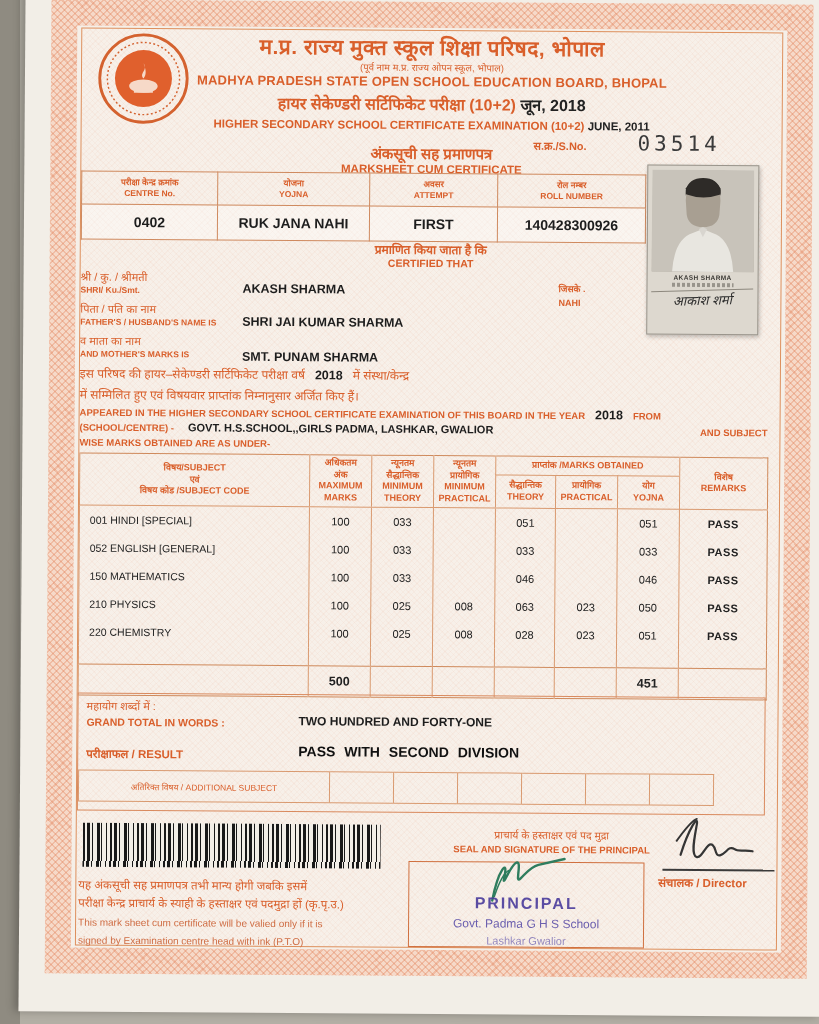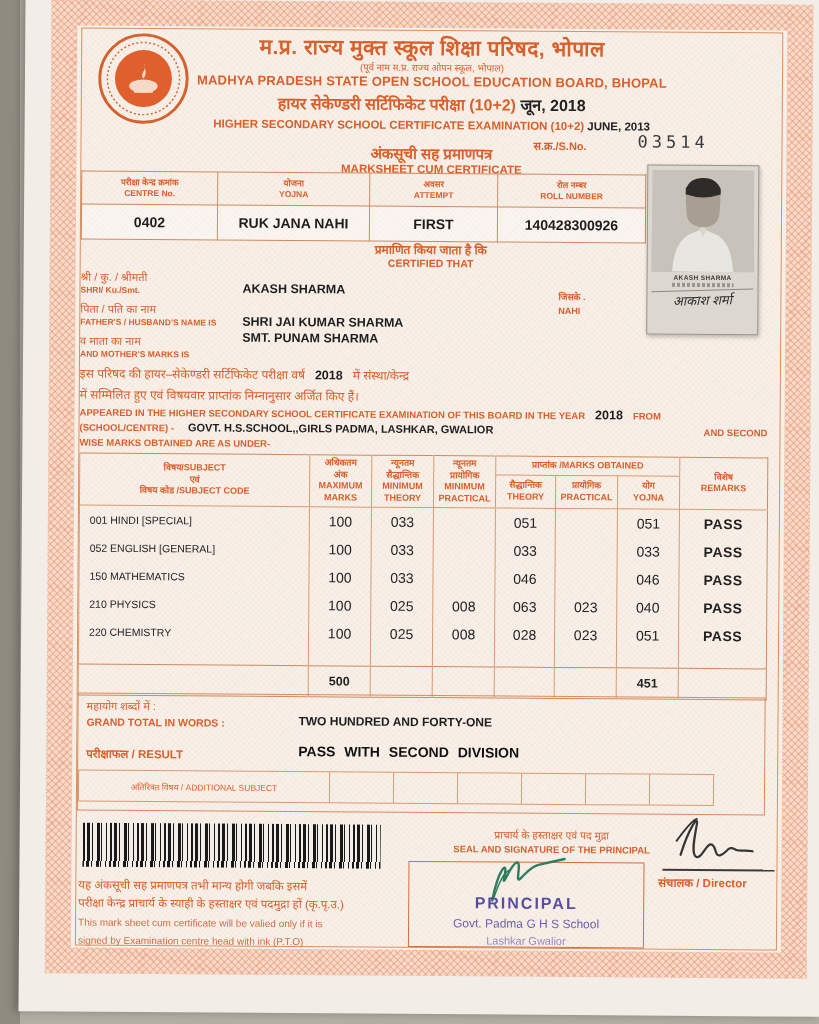--- a/index.html
+++ b/index.html
@@ -29,21 +29,21 @@
   .prel{white-space:pre-line;}
   
   .title-hi{top:2px;font-size:21px;letter-spacing:.5px;}
   .sub-hi{top:30px;font-size:9.5px;}
   .title-en{top:43px;font-size:13px;letter-spacing:.2px;}
   .exam-hi{top:62px;font-size:16px;}
   .exam-en{top:88px;font-size:11.5px;}
   .doc-hi{top:112px;font-size:15px;}
   .doc-en{top:132px;font-size:11.5px;}
   .serial-lab{left:452px;top:106px;font-size:11px;}
-  .serial-val{left:556px;top:99px;font-size:17px;font-family:"DejaVu Sans Mono",monospace;
+  .serial-val{left:556px;top:99px;font-size:21px;font-family:"DejaVu Sans Mono",monospace;
     letter-spacing:4px;color:#3a3a3a;}
   
   .emblem{left:14px;top:2px;width:95px;height:95px;}
   
   .info-tab{left:0;top:142px;width:564px;border-collapse:collapse;table-layout:fixed;}
   .info-tab th,.info-tab td{border:1px solid #cf8a5f;}
   .info-tab th{height:30px;font-size:8.5px;font-weight:bold;color:#d95f2b;line-height:1.35;}
   .info-tab td{height:32px;font-size:14px;font-weight:bold;color:#1d1d1d;text-align:center;background:rgba(255,255,255,.35);}
   
   .photo{left:566px;top:132px;width:112px;height:170px;background:#ddd8cf;border:1px solid #9a958c;
@@ -52,32 +52,32 @@
   .photo-cap{font-size:6.5px;font-weight:bold;color:#3c3a36;text-align:center;letter-spacing:.4px;margin-top:2px;}
   .photo-smudge{height:4px;width:60%;margin:2px auto 0;background:repeating-linear-gradient(90deg,#6b675f 0 3px,transparent 3px 5px);opacity:.6;}
   .photo-sig{margin-top:3px;border-top:1px solid #8d887e;font-size:13px;font-style:italic;
     color:#2a2a2a;text-align:center;transform:rotate(-2deg);}
   
   .cert-hi{top:210px;font-size:12px;}
   .cert-en{top:226px;font-size:10.5px;}
   .lab{font-size:11px;line-height:1.25;}
   .lab .en{font-size:8.5px;font-weight:bold;display:block;}
   .val{font-size:12.5px;font-weight:bold;color:#1d1d1d;}
-  .whose{left:478px;top:250px;font-size:9px;font-weight:bold;line-height:1.6;margin-top:8px;}
+  .whose{left:478px;top:250px;font-size:9px;font-weight:bold;line-height:1.6;}
   
   .p-hi{font-size:12px;}
   .p-en{font-size:9.5px;font-weight:bold;}
   .yr{font-size:12.5px;font-weight:bold;color:#1d1d1d;padding:0 10px;}
   .school{font-size:11px;font-weight:bold;color:#1d1d1d;padding-left:14px;}
   
   .marks{left:0;top:424px;width:688px;border-collapse:collapse;table-layout:fixed;
     border:1.5px solid #cf8a5c;}
   .marks th{font-size:9px;color:#d95f2b;font-weight:bold;line-height:1.3;
     border-left:1px solid #d99a70;border-bottom:1px solid #d99a70;padding:2px 0;}
-  .marks td{border-left:1px solid #d99a70;font-size:14px;color:#222;text-align:center;height:26px;}
+  .marks td{border-left:1px solid #d99a70;font-size:11px;color:#222;text-align:center;height:26px;}
   .marks td.c0{text-align:left;padding-left:10px;font-size:10.5px;}
   .marks td.c7{font-weight:600;letter-spacing:.5px;margin-top:48px;}
   .marks .spacer td{height:16px;}
   .marks .totals td{border-top:1px solid #cf8a5c;height:28px;font-size:12.5px;font-weight:bold;}
   
   .sum-box{left:0;top:664px;width:688px;height:118px;border:1.5px solid #d98a5e;box-sizing:border-box;}
   .sum-l1{left:8px;top:4px;font-size:11px;}
   .sum-l2{left:8px;top:22px;font-size:10.5px;}
   .sum-v1{left:220px;top:19px;font-size:12px;font-weight:bold;color:#1d1d1d;}
   .sum-rl{left:8px;top:52px;font-size:11.5px;font-weight:bold;}
@@ -126,21 +126,21 @@
       <div class="abs ctr title-hi org b">म.प्र. राज्य मुक्त स्कूल शिक्षा परिषद, भोपाल</div>
       <div class="abs ctr sub-hi org">(पूर्व नाम म.प्र. राज्य ओपन स्कूल, भोपाल)</div>
       <div class="abs ctr title-en org b">MADHYA PRADESH STATE OPEN SCHOOL EDUCATION BOARD, BHOPAL</div>
 
       <div class="abs ctr exam-hi b">
         <span class="org">हायर सेकेण्डरी सर्टिफिकेट परीक्षा (10+2)</span>
         <span class="blk">जून, 2018</span>
       </div>
       <div class="abs ctr exam-en b">
         <span class="org">HIGHER SECONDARY SCHOOL CERTIFICATE EXAMINATION (10+2)</span>
-        <span class="blk">JUNE, 2013</span>
+        <span class="blk">JUNE, 2011</span>
       </div>
 
       <div class="abs ctr doc-hi org b">अंकसूची सह प्रमाणपत्र</div>
       <div class="abs ctr doc-en org b">MARKSHEET CUM CERTIFICATE</div>
       <div class="abs serial-lab org b">स.क्र./S.No.</div>
       <div class="abs serial-val">03514</div>
 
       <table class="abs info-tab">
         <colgroup>
             <col style="width:136px">
@@ -200,32 +200,32 @@
       <div class="abs lab org" style="left:0;top:274px">
         <span>पिता / पति का नाम</span>
         <span class="en">FATHER'S / HUSBAND'S NAME IS</span>
       </div>
       <div class="abs val" style="left:162px;top:285px">SHRI JAI KUMAR SHARMA</div>
 
       <div class="abs lab org" style="left:0;top:306px">
         <span>व माता का नाम</span>
         <span class="en">AND MOTHER'S MARKS IS</span>
       </div>
-      <div class="abs val" style="left:162px;top:301px">SMT. PUNAM SHARMA</div>
+      <div class="abs val" style="left:162px;top:320px">SMT. PUNAM SHARMA</div>
 
       <div class="abs p-hi org" style="left:0;top:336px">
         <span>इस परिषद की हायर–सेकेण्डरी सर्टिफिकेट परीक्षा वर्ष</span><span class="yr">2018</span><span>में संस्था/केन्द्र</span>
       </div>
       <div class="abs p-hi org" style="left:0;top:357px">में सम्मिलित हुए एवं विषयवार प्राप्तांक निम्नानुसार अर्जित किए हैं।</div>
       <div class="abs p-en org" style="left:0;top:376px">
         <span>APPEARED IN THE HIGHER SECONDARY SCHOOL CERTIFICATE EXAMINATION OF THIS BOARD IN THE YEAR</span><span class="yr">2018</span><span>FROM</span>
       </div>
       <div class="abs p-en org" style="left:0;top:392px;width:688px">
         <span>(SCHOOL/CENTRE) -</span><span class="school">GOVT. H.S.SCHOOL,,GIRLS PADMA, LASHKAR, GWALIOR</span>
-        <span style="position:absolute;right:0;top:2px">AND SECOND</span>
+        <span style="position:absolute;right:0;top:2px">AND SUBJECT</span>
       </div>
       <div class="abs p-en org" style="left:0;top:408px">WISE MARKS OBTAINED ARE AS UNDER-</div>
 
       <table class="abs marks">
         <colgroup>
           <col style="width:230px">
             <col style="width:62px">
             <col style="width:62px">
             <col style="width:62px">
           <col style="width:60px">
@@ -294,21 +294,21 @@
               <td class="c6">046</td>
               <td class="c7">PASS</td>
             </tr>
             <tr>
               <td class="c0">210 PHYSICS</td>
               <td class="c1">100</td>
               <td class="c2">025</td>
               <td class="c3">008</td>
               <td class="c4">063</td>
               <td class="c5">023</td>
-              <td class="c6">040</td>
+              <td class="c6">050</td>
               <td class="c7">PASS</td>
             </tr>
             <tr>
               <td class="c0">220 CHEMISTRY</td>
               <td class="c1">100</td>
               <td class="c2">025</td>
               <td class="c3">008</td>
               <td class="c4">028</td>
               <td class="c5">023</td>
               <td class="c6">051</td>

